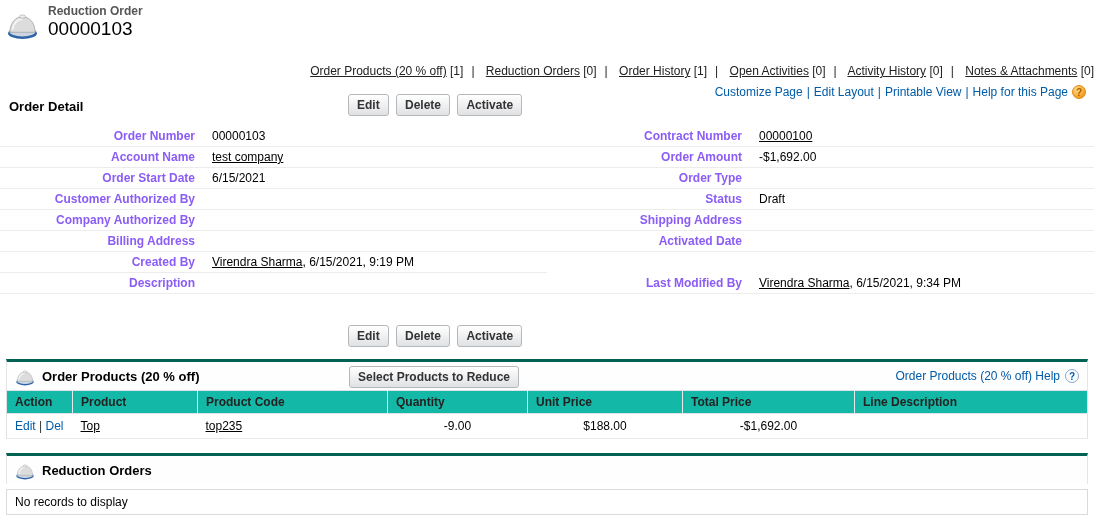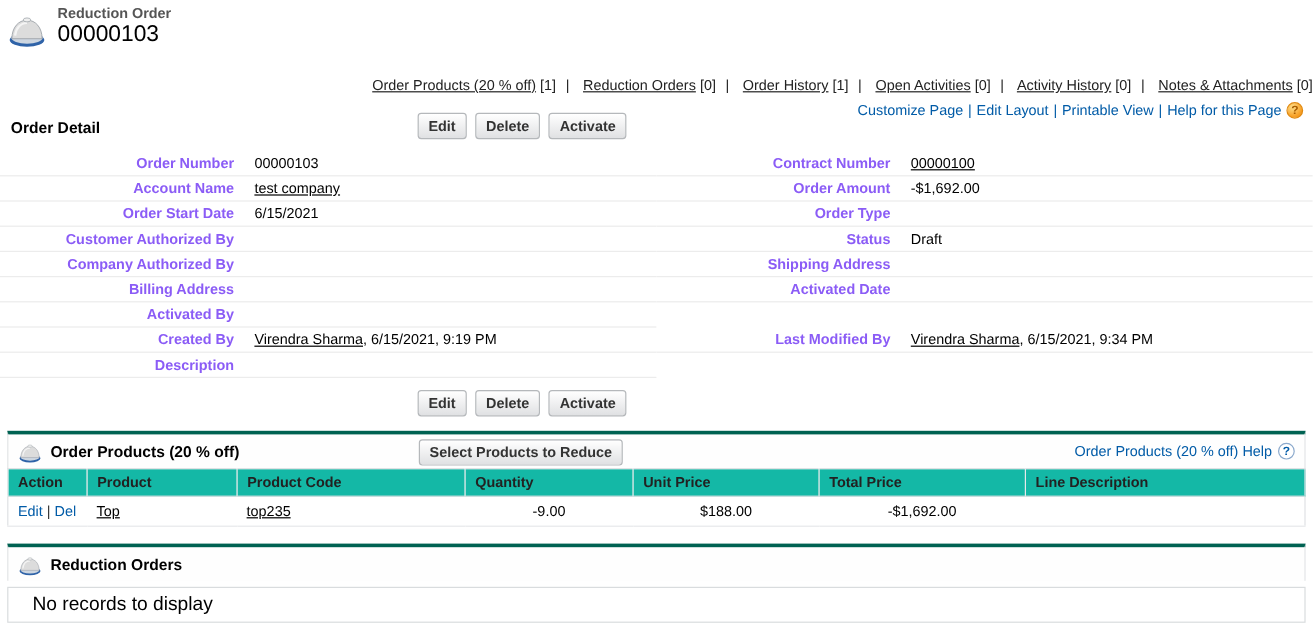--- a/index.html
+++ b/index.html
@@ -80,21 +80,21 @@
   .ptable th:last-child { border-right:none; }
   .ptable td { background:#fff; padding:5px 8px; border-bottom:1px solid #e6e8ea; white-space:nowrap; }
   .num { text-align:center; }
   .blue-link { color:#015ba7; cursor:pointer; }
   .sep-dark { color:#333; }
 
   .col-action { width:66px; } .col-product { width:125px; } .col-code { width:190px; }
   .col-qty { width:140px; } .col-unit { width:155px; } .col-total { width:172px; }
 
   
-  .no-records { margin-top:5px; border:1px solid #d9dcde; background:#fff; padding:5px 20px; font-size:16px; color:#000; }
+  .no-records { margin-top:5px; border:1px solid #d9dcde; background:#fff; padding:5px 8px; font-size:12px; color:#000; }
 </style>
 </head>
 <body>
 
 <div class="page-header">
   <svg class="icon-large" viewBox="0 0 32 32">
     <ellipse cx="16" cy="25.5" rx="14" ry="5.5" fill="#2f63a8"></ellipse>
     <ellipse cx="16" cy="23.8" rx="12.6" ry="4.8" fill="#cdd6e0"></ellipse>
     <path d="M3.8 24.5 C3.8 15.5 9 9.5 16 9.5 C23 9.5 28.2 15.5 28.2 24.5 Z" fill="#dcdcdc" stroke="#9aa0a6" stroke-width="0.7"></path>
     <path d="M6.4 22 C7 16 10.8 11.8 16 11.8" stroke="#f4f4f4" stroke-width="1.8" fill="none"></path>
@@ -152,24 +152,20 @@
     <div class="drow">
       <span class="dlabel">Customer Authorized By</span>
       <span class="dvalue"></span>
     </div>
     <div class="drow">
       <span class="dlabel">Company Authorized By</span>
       <span class="dvalue"></span>
     </div>
     <div class="drow">
       <span class="dlabel">Billing Address</span>
-      <span class="dvalue"></span>
-    </div>
-    <div class="drow">
-      <span class="dlabel">Activated By</span>
       <span class="dvalue"></span>
     </div>
     <div class="drow">
       <span class="dlabel">Created By</span>
       <span class="dvalue"><span class="link-dark">Virendra Sharma</span><span>, 6/15/2021, 9:19 PM</span></span>
     </div>
     <div class="drow">
       <span class="dlabel">Description</span>
       <span class="dvalue"></span>
     </div>

